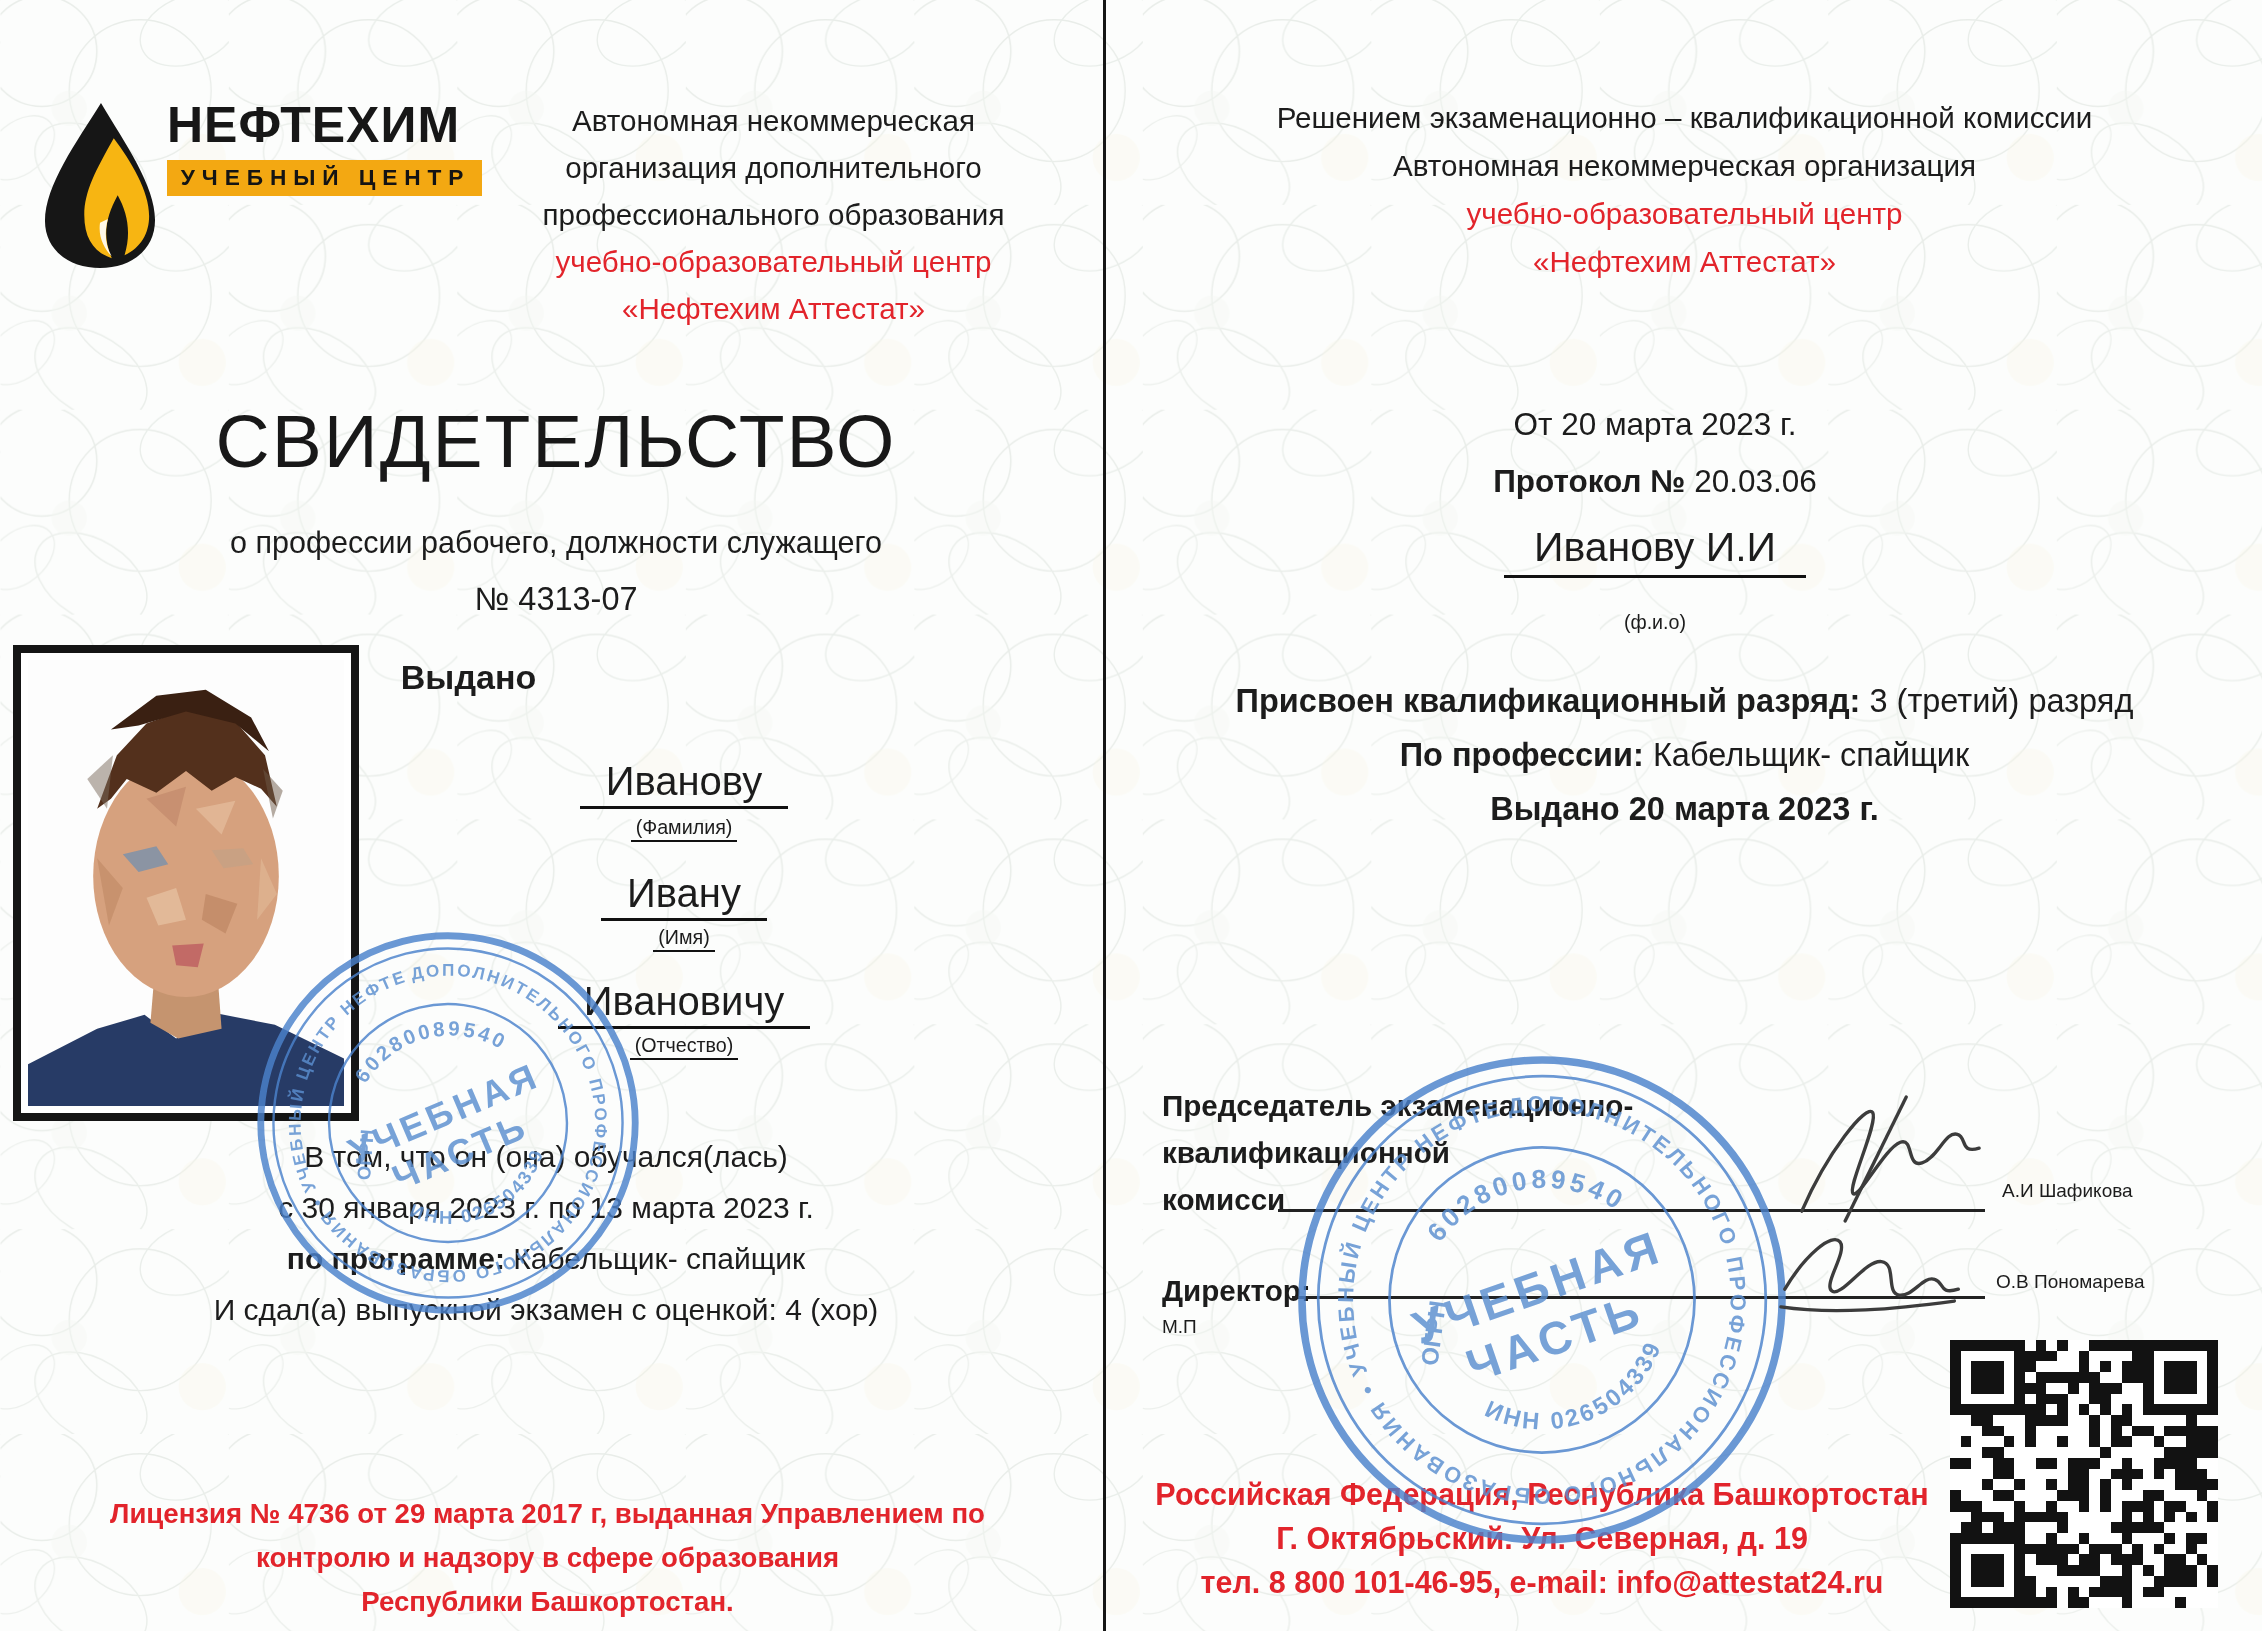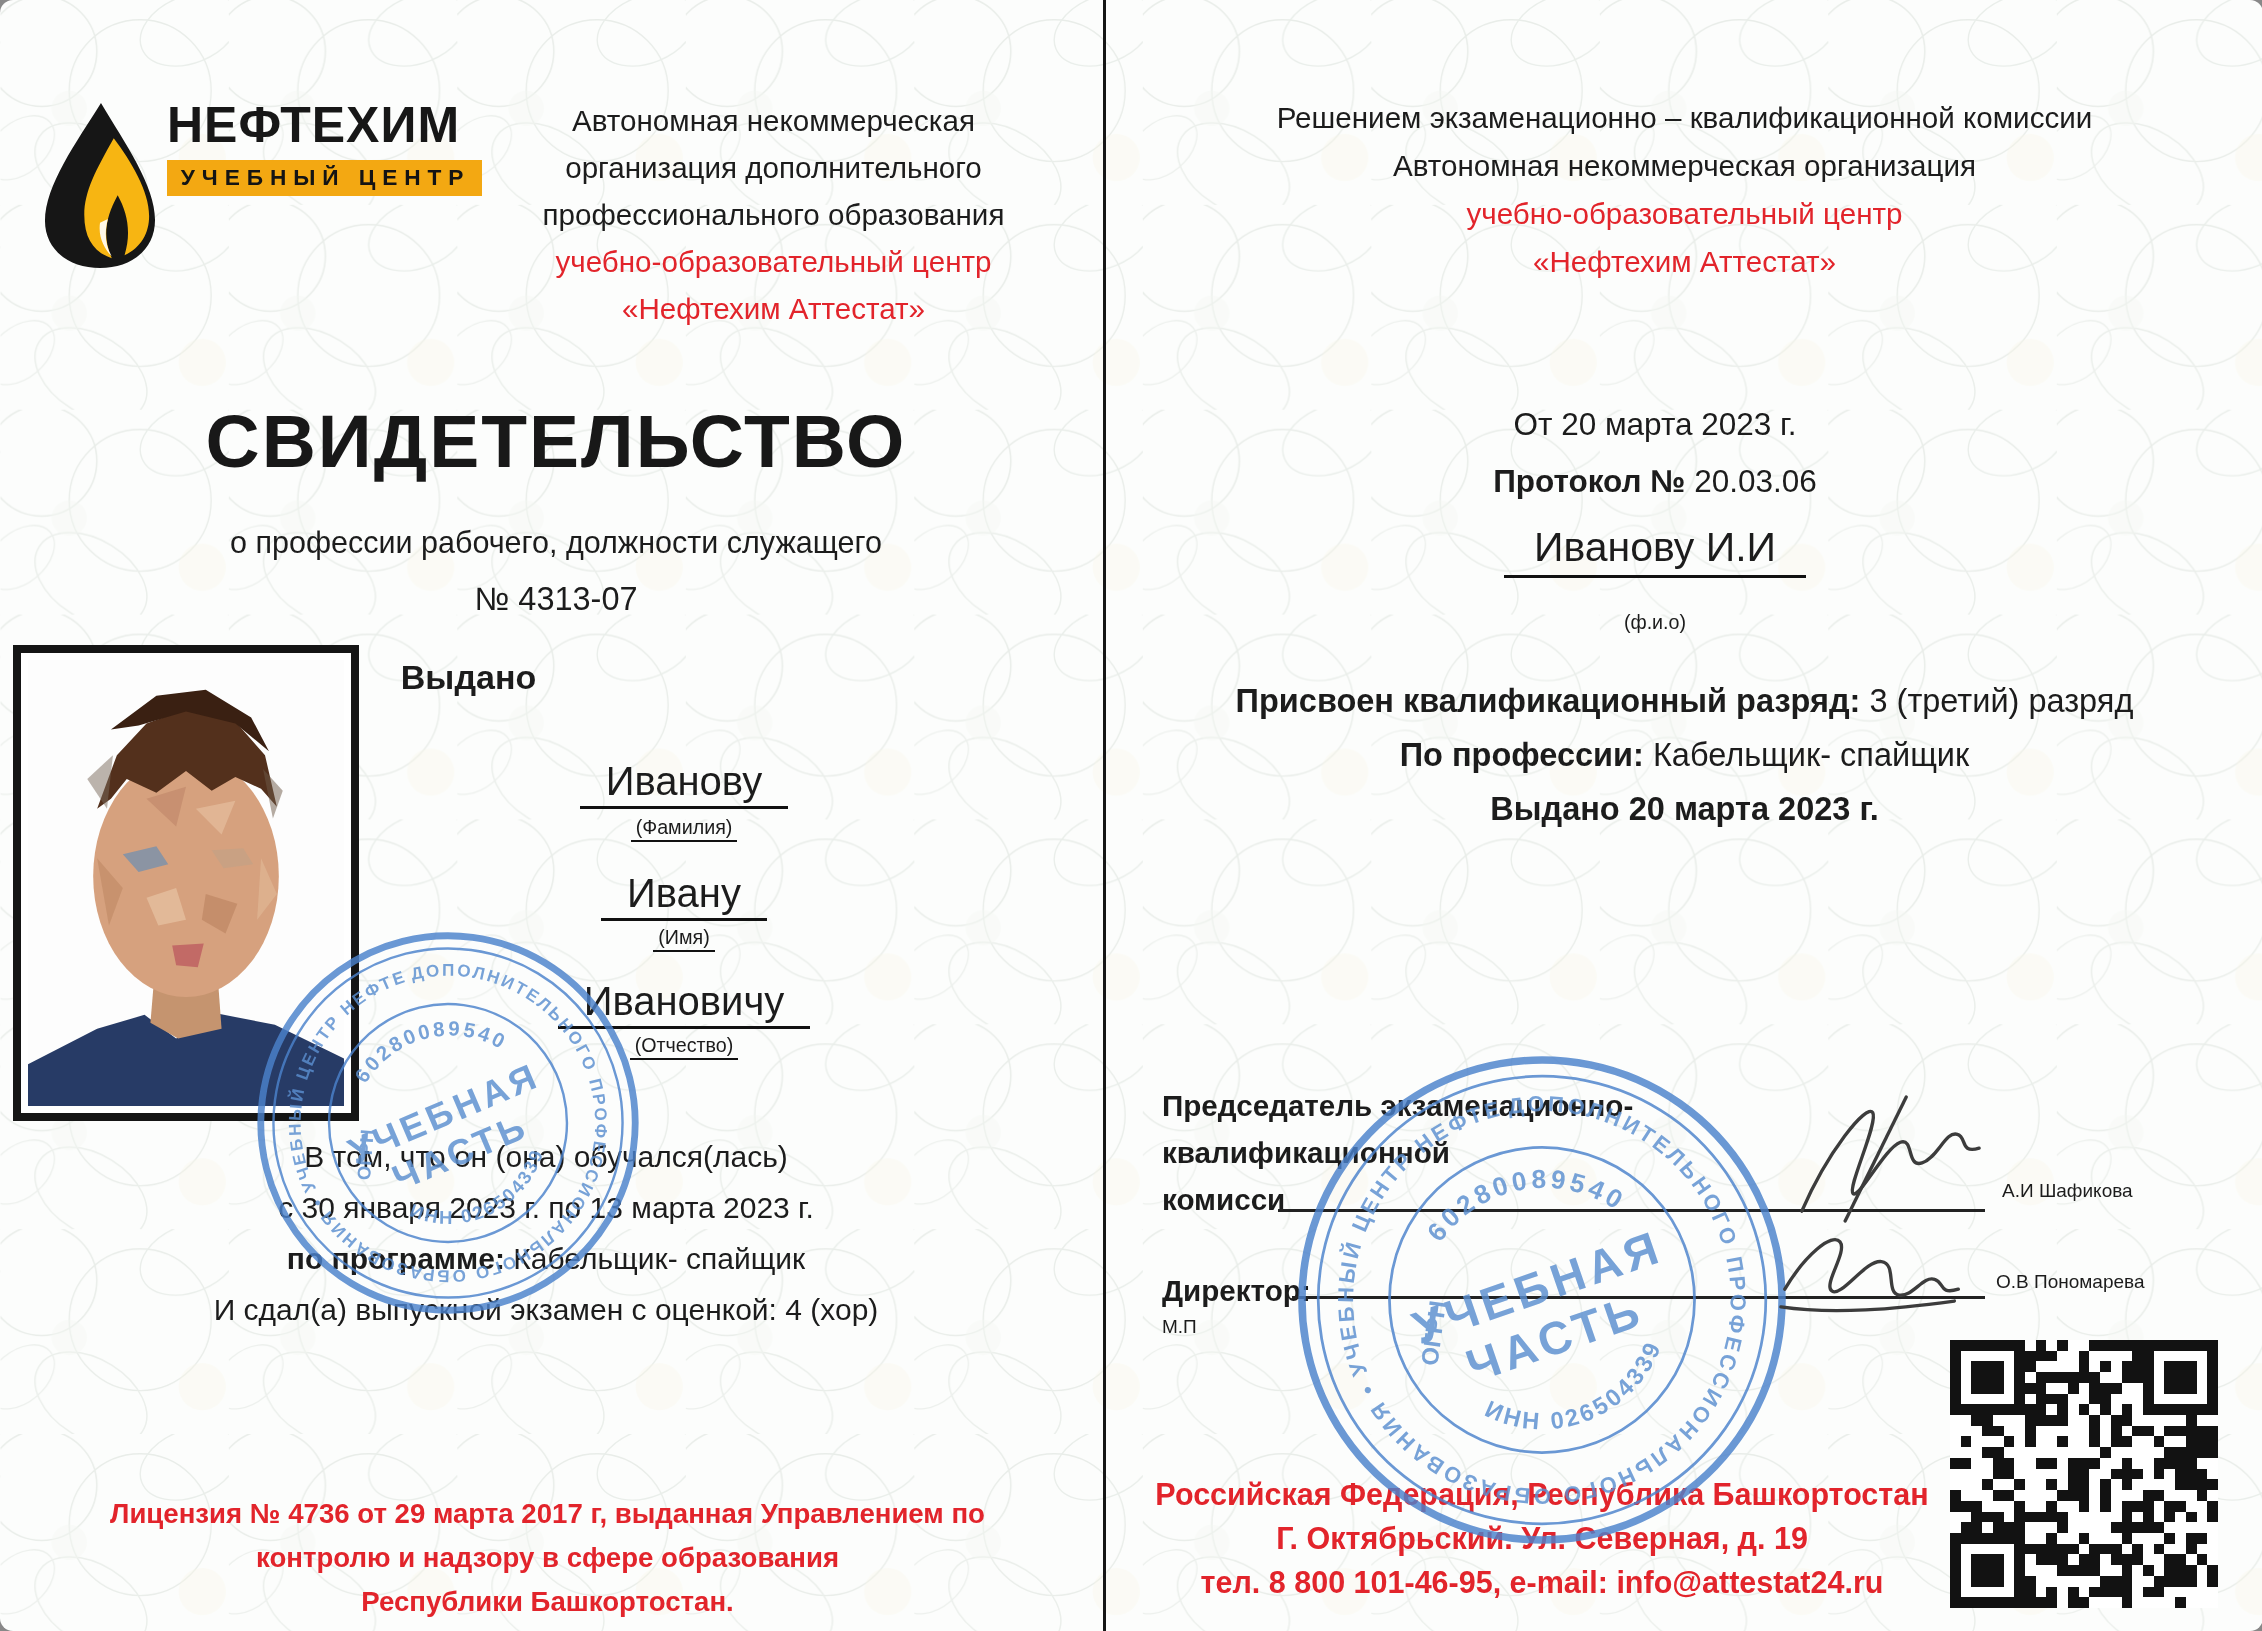--- a/index.html
+++ b/index.html
@@ -1,30 +1,30 @@
 <!DOCTYPE html>
 <html><head>
 <meta charset="utf-8">
 <style>
   html,body{margin:0;padding:0;background:#888;}
   .sheet{position:relative;width:2263px;height:1631px;background:#fcfdfc;overflow:hidden;
-         font-family:"Liberation Sans",sans-serif;color:#1c1c1c;border-radius:13px;}
+         font-family:"Liberation Sans",sans-serif;color:#1c1c1c;}
   .bg-pattern{position:absolute;inset:0;z-index:0;}
   .abs{position:absolute;z-index:2;}
   .ctr{text-align:center;}
   .red{color:#e2242b;}
   .divider{position:absolute;left:1103px;top:0;width:3px;height:1631px;background:#161616;z-index:3;}
 
   
   .logo-text{line-height:1.04;font-weight:900;font-size:50px;letter-spacing:1px;color:#171717;}
   .banner{display:inline-block;margin-top:8.9px;background:#f3a812;color:#141414;font-size:22.7px;
           font-weight:700;letter-spacing:6.9px;padding:3.9px 11.8px 4.9px 13.8px;}
 
   .org-lines{font-size:29.6px;line-height:47px;}
-  .lp-title{font-size:75px;font-weight:700;letter-spacing:2px;color:#181818;}
+  .lp-title{font-size:75px;font-weight:400;letter-spacing:2px;color:#181818;}
   .subtitle{font-size:30.5px;}
   .docnum{font-size:32.5px;}
   .issued{font-size:34px;font-weight:700;}
 
   .photo-frame{position:absolute;left:12.8px;top:645px;width:316px;height:446px;border:8.9px solid #151515;
                background:#fff;padding:6.9px;z-index:2;}
   .photo-frame svg{display:block;width:100%;height:100%;}
 
   .name-big{display:inline-block;font-size:40px;border-bottom:3px solid #111;padding:0 25.6px 2px;}
   .name-cap{display:inline-block;font-size:19.7px;border-bottom:2px solid #111;padding:0 4.9px 1px;}

